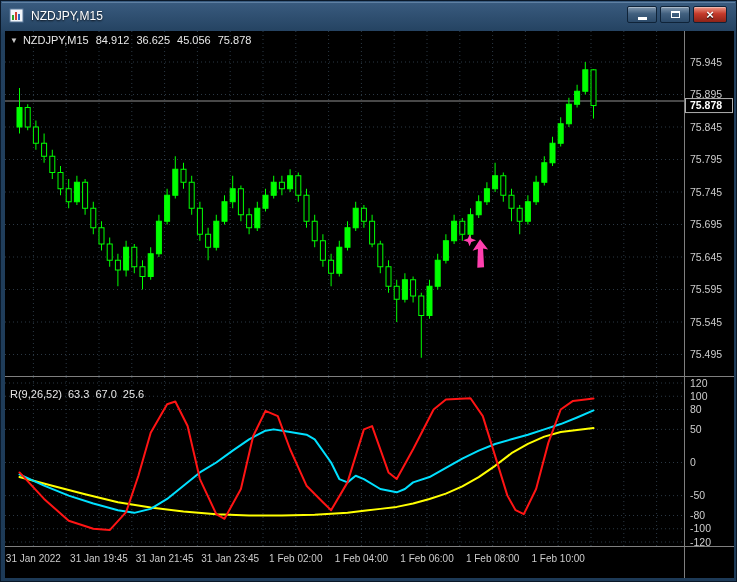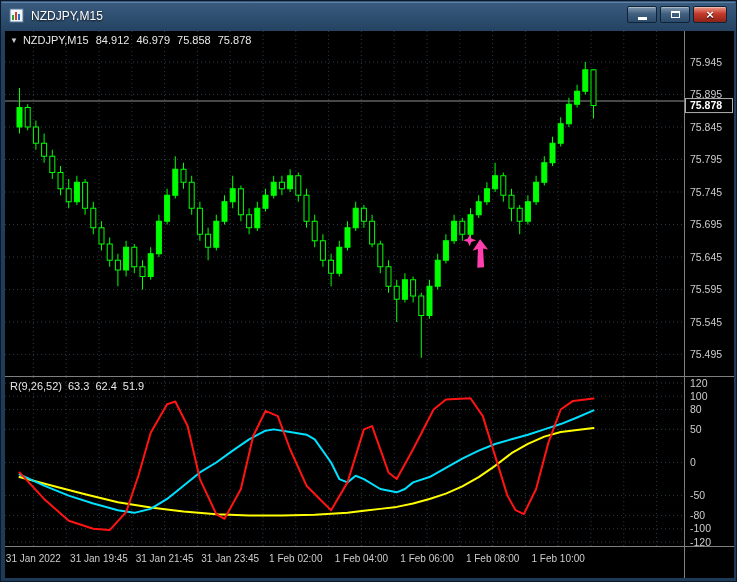--- a/index.html
+++ b/index.html
@@ -14,21 +14,21 @@
   .wbtn.close{width:34px;background:linear-gradient(#ef9a88,#c43a2b 45%,#8d2317)}
   .glyph-min{width:9px;height:3px;background:#fff;margin-top:7px}
   .glyph-max{width:9px;height:7px;border:1px solid #fff;border-top:2px solid #fff}
   .glyph-close{color:#fff;font-size:13px;font-weight:bold;line-height:13px;text-shadow:0 1px 1px #000}
   .client{position:absolute;left:4px;top:30px;width:729px;height:547px;background:#000}
   .client svg{position:absolute;left:0;top:0}
   svg text{font-family:"Liberation Sans",sans-serif}
   .overlay{position:absolute;color:#e8e8e8;font-size:11px;white-space:nowrap;display:flex;align-items:center;gap:7px}
   .overlay .tri{color:#c8c8c8;font-size:8px;margin-right:-2px;cursor:pointer}
   .ohlc-header{left:5px;top:3px}
-  .indicator-header{left:5px;top:349px;gap:6px}
+  .indicator-header{left:5px;top:357px;gap:6px}
 </style>
 </head>
 <body>
 
 <div class="window">
   <div class="titlebar">
     <span class="app-icon">
       <svg width="16" height="16">
         <rect x="1" y="1" width="13" height="13" fill="#f2f6fa" stroke="#5a789a"></rect>
         <rect x="3" y="7" width="2" height="5" fill="#2aa52a"></rect>
@@ -297,25 +297,25 @@
         <text x="487.59999999999997" y="531" fill="#cccccc" font-size="10" text-anchor="middle">1 Feb 08:00</text>
         <text x="553.1999999999999" y="531" fill="#cccccc" font-size="10" text-anchor="middle">1 Feb 10:00</text>
         <rect x="680.5" y="67.54999999999549" width="47" height="14" fill="#000" stroke="#b0b0b0"></rect>
         <text x="685" y="78.04999999999549" fill="#ffffff" font-size="10.5" font-weight="bold">75.878</text>
       </svg>
 
     <div class="overlay ohlc-header">
       <span class="tri">▼</span>
       <span>NZDJPY,M15</span>
       <span>84.912</span>
-      <span>46.979</span>
-      <span>75.858</span>
+      <span>36.625</span>
+      <span>45.056</span>
       <span>75.878</span>
     </div>
 
     <div class="overlay indicator-header">
       <span>R(9,26,52)</span>
       <span>63.3</span>
-      <span>62.4</span>
-      <span>51.9</span>
+      <span>67.0</span>
+      <span>25.6</span>
     </div>
   </div>
 </div>
 
 </body></html>

